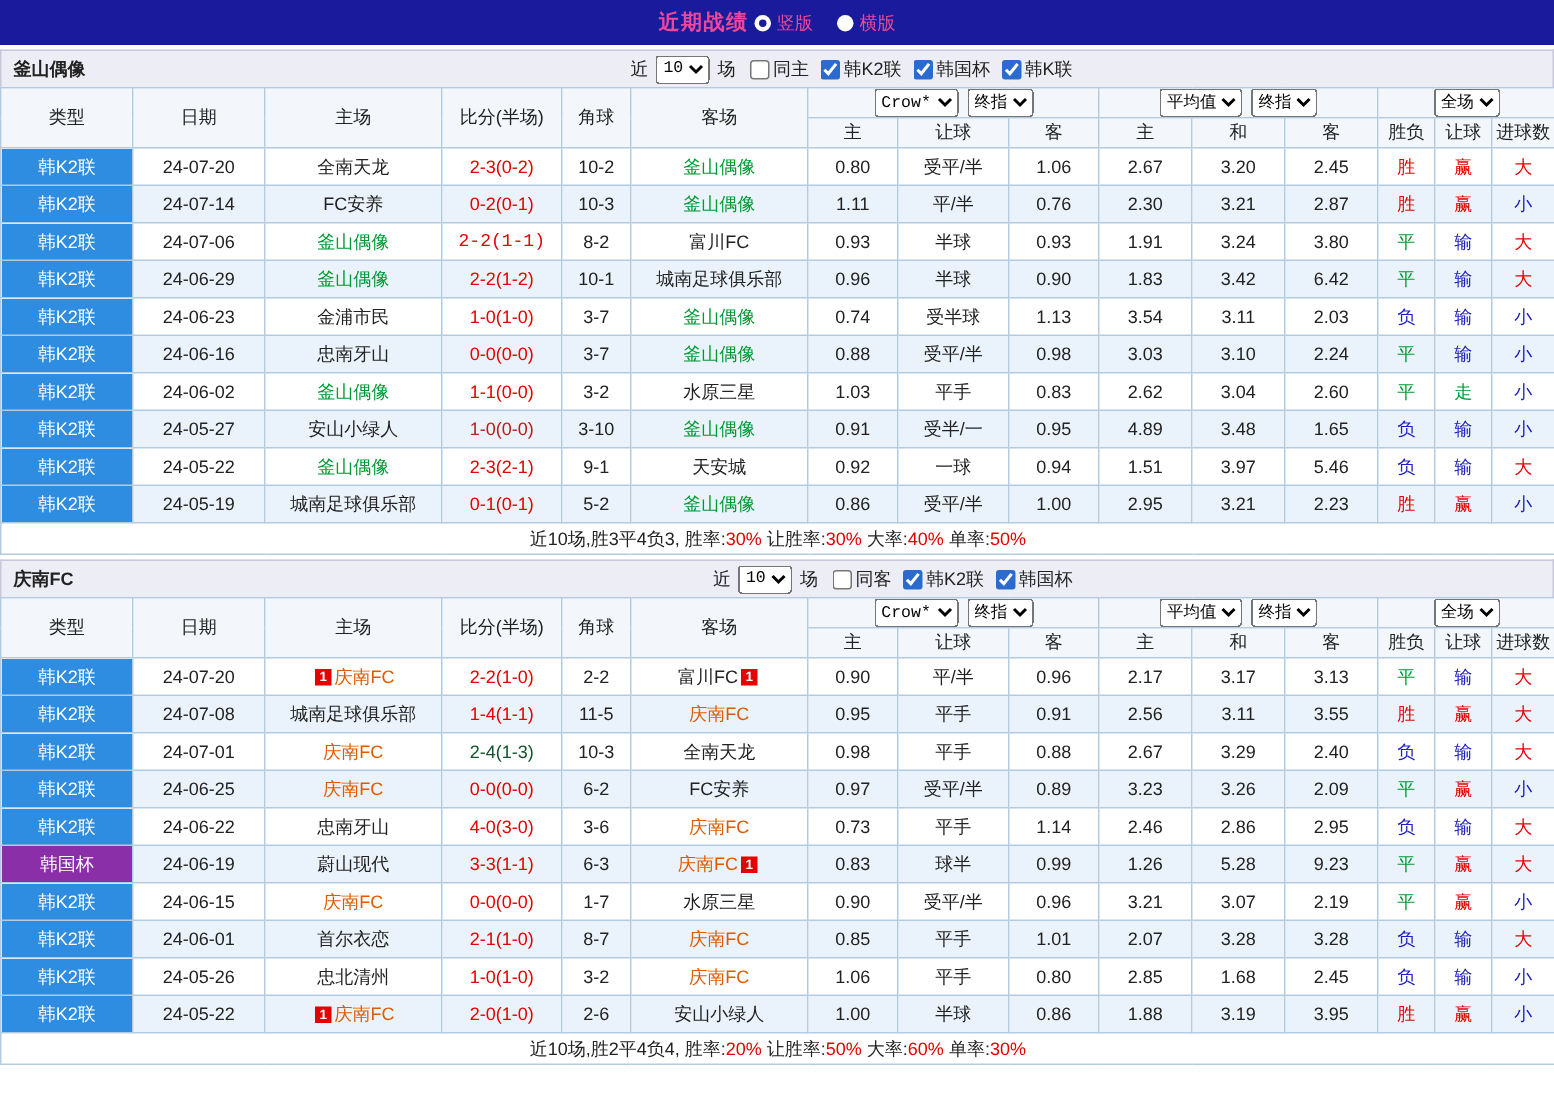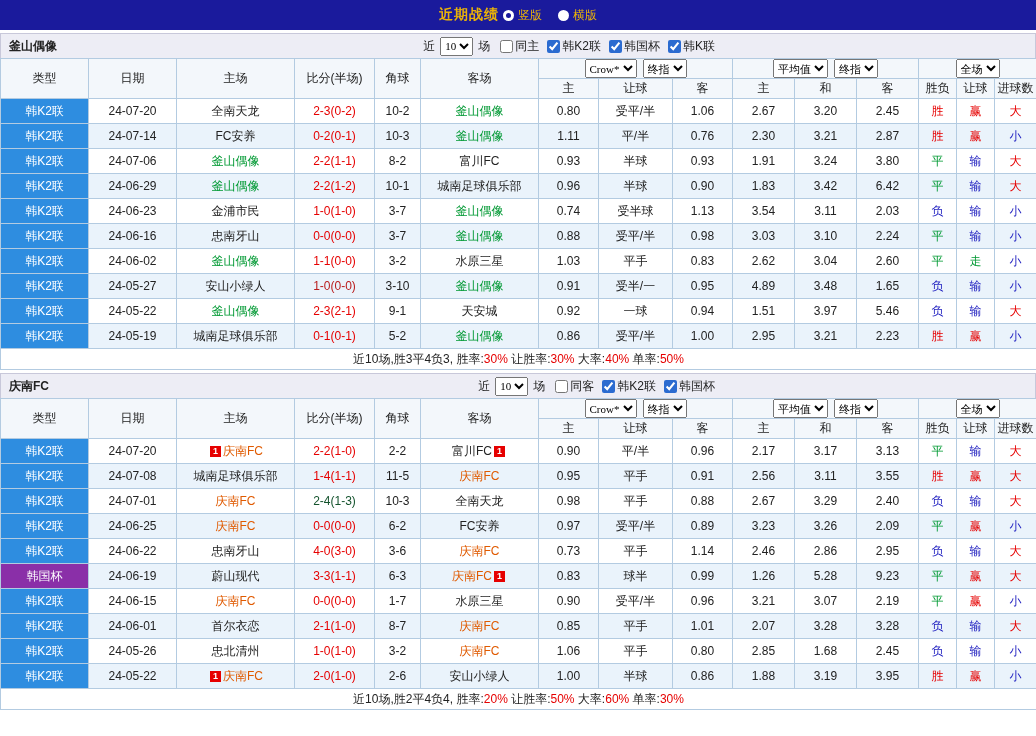--- a/index.html
+++ b/index.html
@@ -1,31 +1,31 @@
 <!DOCTYPE html>
 <html><head>
 <meta charset="utf-8">
 <style>
   *{box-sizing:border-box}
   html,body{margin:0;padding:0}
   body{width:1036px;background:#fff;font-family:"Liberation Sans","DejaVu Sans",sans-serif;font-size:12px;color:#222}
-  .title-bar{height:30px;background:#1A1A9C;display:flex;align-items:center;justify-content:center;gap:4px;color:#eab308}
+  .title-bar{height:30px;background:#1A1A9C;display:flex;align-items:center;justify-content:center;gap:4px;color:#ec4899}
   .page-title{font-weight:bold;font-size:14px;letter-spacing:1px}
   .radio-group{display:flex;align-items:center;gap:16px}
   .radio-opt{display:inline-flex;align-items:center;gap:4px;cursor:pointer;font-size:12px}
   .radio-circle{width:11px;height:11px;border-radius:50%;background:#fff;position:relative;display:inline-block}
   .radio-circle.sel::after{content:"";position:absolute;left:3px;top:3px;width:5px;height:5px;border-radius:50%;background:#1A1A9C}
   .section{margin-top:3px}
   .band{height:25px;background:#EDEDF5;border:1px solid #C8C8DA;border-bottom:none;display:flex;align-items:center}
   .team-name{font-weight:bold;margin-left:8px}
   .filters{display:flex;align-items:center;margin-left:auto;margin-right:320px;white-space:nowrap}
   .filters > span{margin:0 2px}
   .cb-label{display:inline-flex;align-items:center;margin-left:8px;cursor:pointer}
   input[type=checkbox]{width:13px;height:13px;accent-color:#2B6BD0;margin:0 2px 0 0}
-  select{font-size:11px;height:19px;font-family:Liberation Serif, serif;margin:0 3px}
+  select{font-size:11px;height:19px;font-family:Liberation Mono, monospace;margin:0 3px}
   table{border-collapse:collapse;table-layout:fixed;width:1036px;font-size:12px}
   th,td{border:1px solid #B3CBE1;text-align:center;padding:0;white-space:nowrap;overflow:hidden}
   thead th{background:#F3F7FB;font-weight:normal;height:20px}
   tbody td{height:25px;background:#fff}
   tbody tr:nth-child(even) td{background:#EAF3FB}
   tfoot td{height:21px;background:#fff}
   .card{display:inline-block;width:11px;height:11px;line-height:11px;font-size:9px;font-weight:bold;color:#fff;vertical-align:middle;margin:0 2px}
 </style>
 </head>
 <body>
@@ -143,21 +143,21 @@
             <td>3.21</td>
             <td>2.87</td>
             <td style="color: rgb(230, 0, 0);">胜</td>
             <td style="color: rgb(230, 0, 0);">赢</td>
             <td style="color: rgb(32, 32, 192);">小</td>
           </tr>
           <tr>
             <td class="type" style="background: rgb(46, 141, 224); color: rgb(255, 255, 255);">韩K2联</td>
             <td>24-07-06</td>
             <td><span style="color: rgb(0, 153, 51);">釜山偶像</span></td>
-            <td class="score" style="color: rgb(230, 0, 0);">2-2(1-1)</td>
+            <td class="score" style="color: rgb(230, 0, 0); font-family: Liberation Mono, monospace;">2-2(1-1)</td>
             <td>8-2</td>
             <td><span>富川FC</span></td>
             <td>0.93</td>
             <td>半球</td>
             <td>0.93</td>
             <td>1.91</td>
             <td>3.24</td>
             <td>3.80</td>
             <td style="color: rgb(0, 153, 51);">平</td>
             <td style="color: rgb(32, 32, 192);">输</td>

